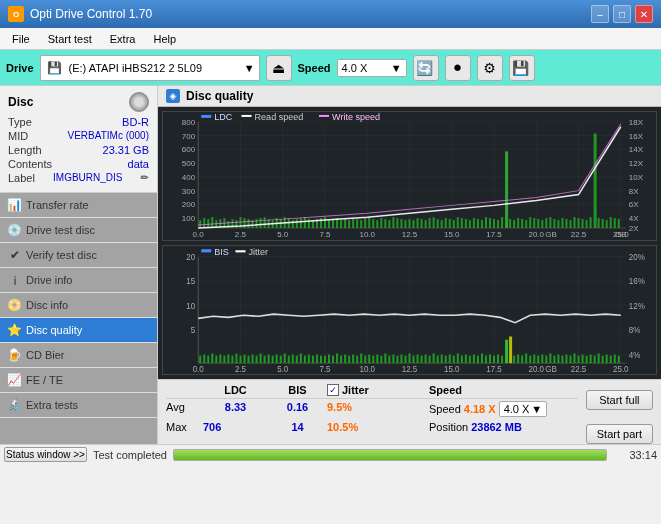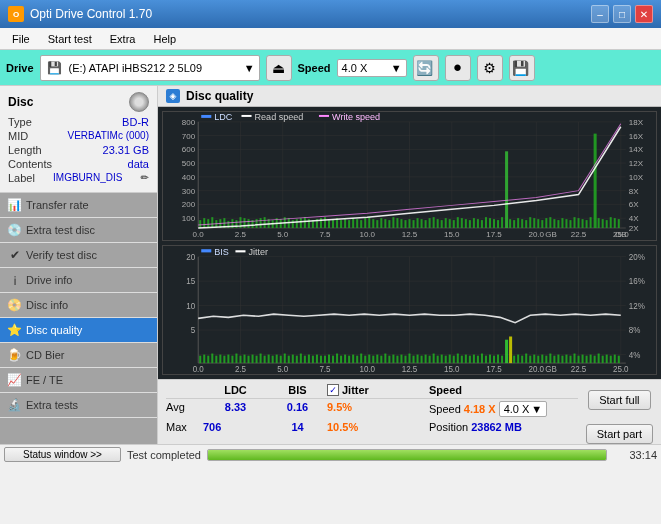--- a/index.html
+++ b/index.html
@@ -151,21 +151,21 @@
       background: #e8e8e8;
       border-top: 1px solid #ccc;
       display: flex;
       align-items: stretch;
       padding: 2px 4px;
       gap: 0;
       height: 76px;
       flex-shrink: 0;
     }
     .checkbox { width: 12px; height: 12px; border: 1px solid #666; background: white; display: flex; align-items: center; justify-content: center; font-size: 9px; color: #0000cc; }
-    .buttons-col { display: flex; flex-direction: column; gap: 14px; justify-content: center; padding: 4px; align-items: center; }
+    .buttons-col { display: flex; flex-direction: column; gap: 14px; justify-content: center; padding: 4px; }
     .action-btn {
       background: linear-gradient(to bottom, #f5f5f5, #e0e0e0);
       border: 1px solid #999;
       border-radius: 3px;
       padding: 3px 10px;
       font-size: 11px;
       cursor: pointer;
       white-space: nowrap;
     }
 
@@ -176,21 +176,21 @@
       display: flex;
       align-items: center;
       height: 20px;
       padding: 0 4px;
       gap: 6px;
     }
     .status-btn {
       background: linear-gradient(to bottom, #f5f5f5, #e0e0e0);
       border: 1px solid #999;
       border-radius: 2px;
-      padding: 1px 18px;
+      padding: 1px 1px;
       font-size: 10px;
       cursor: pointer;
     }
     .progress-bar-container { flex: 1; height: 12px; background: #ccc; border: 1px solid #aaa; border-radius: 2px; overflow: hidden; }
     .progress-bar-fill { height: 100%; background: linear-gradient(to bottom, #a0e060, #60b820); width: 100%; }
     .status-time { font-size: 11px; color: #333; margin-left: 16px; }
     .status-text { font-size: 11px; color: #333; }
   </style>
 </head>
 <body>
@@ -265,21 +265,21 @@
       </div>
     </div>
 
     <div class="sidebar-nav">
       <div class="nav-item">
         <span class="nav-icon">📊</span>
         <span>Transfer rate</span>
       </div>
       <div class="nav-item">
         <span class="nav-icon">💿</span>
-        <span>Extra test disc</span>
+        <span>Drive test disc</span>
       </div>
       <div class="nav-item">
         <span class="nav-icon">✔</span>
         <span>Verify test disc</span>
       </div>
       <div class="nav-item">
         <span class="nav-icon">ℹ</span>
         <span>Drive info</span>
       </div>
       <div class="nav-item">

